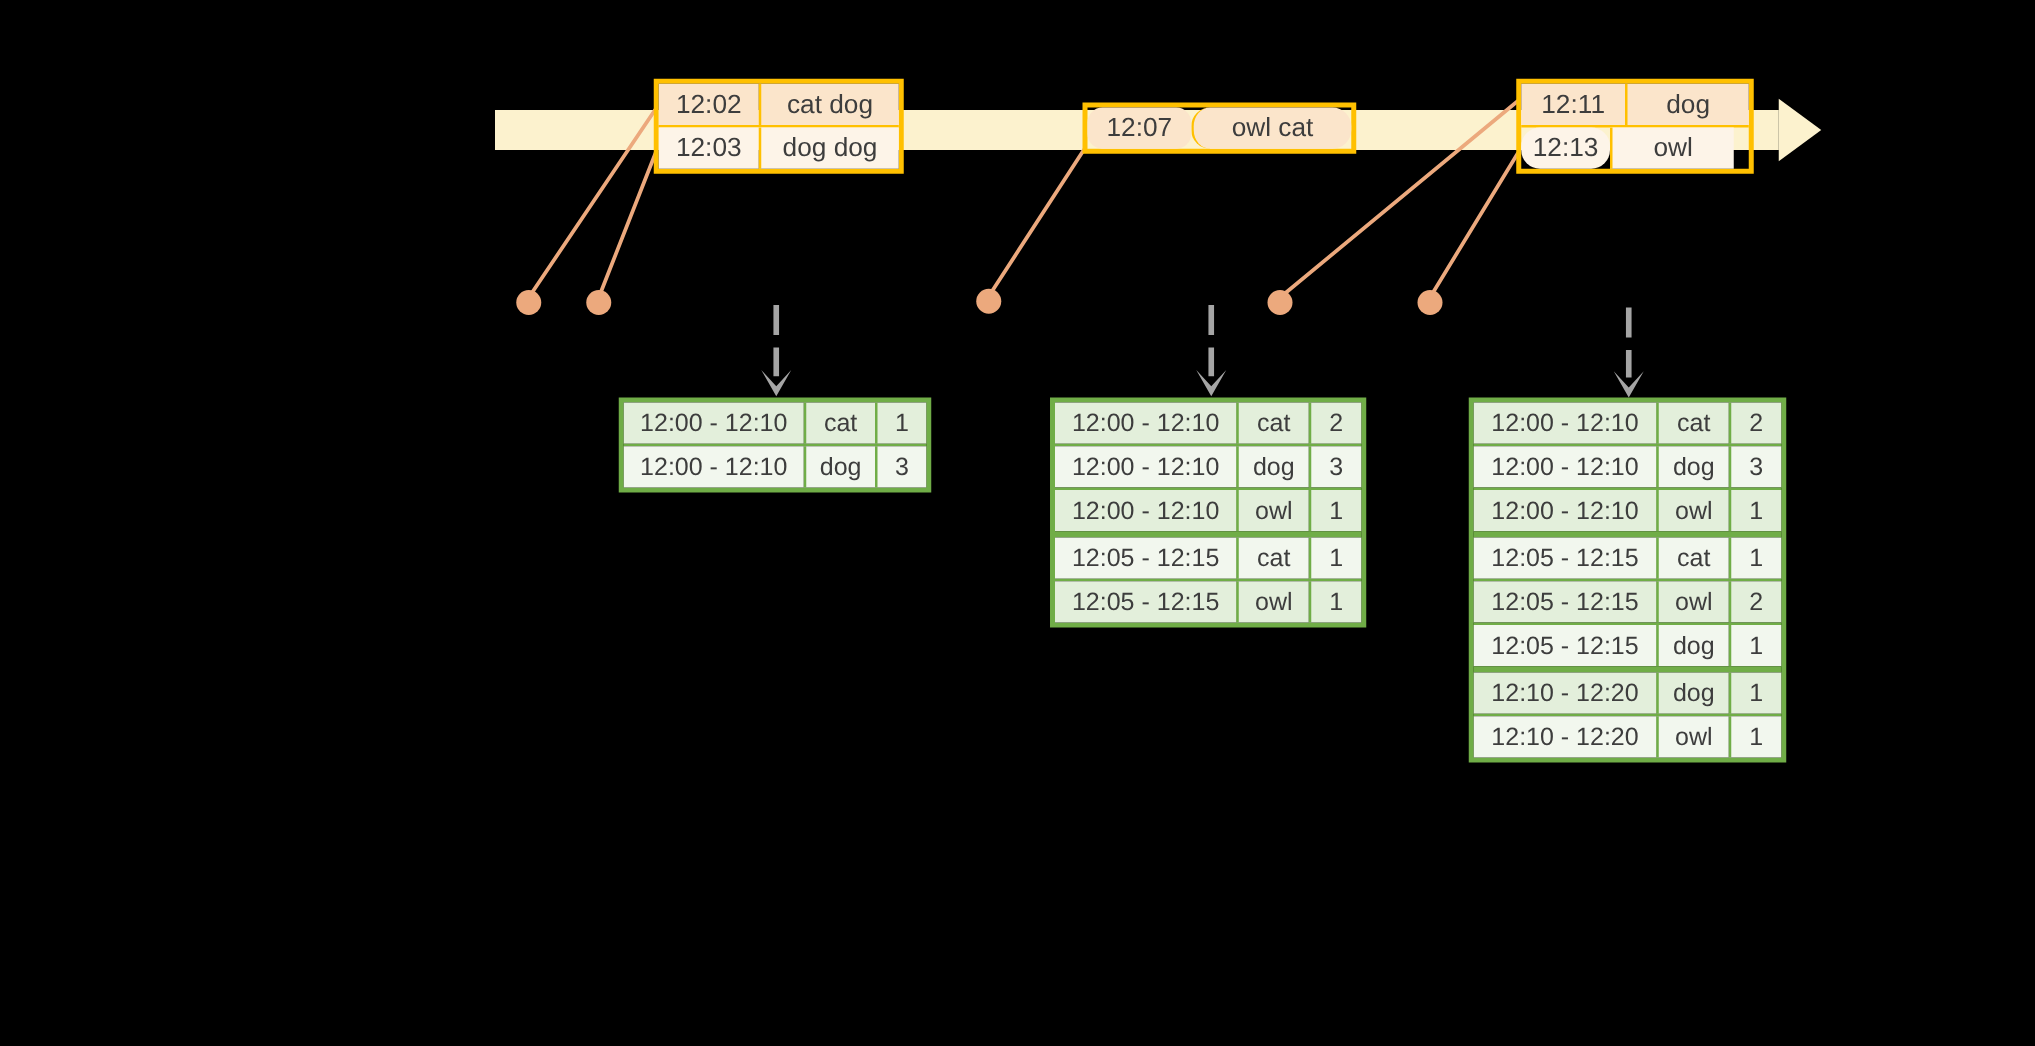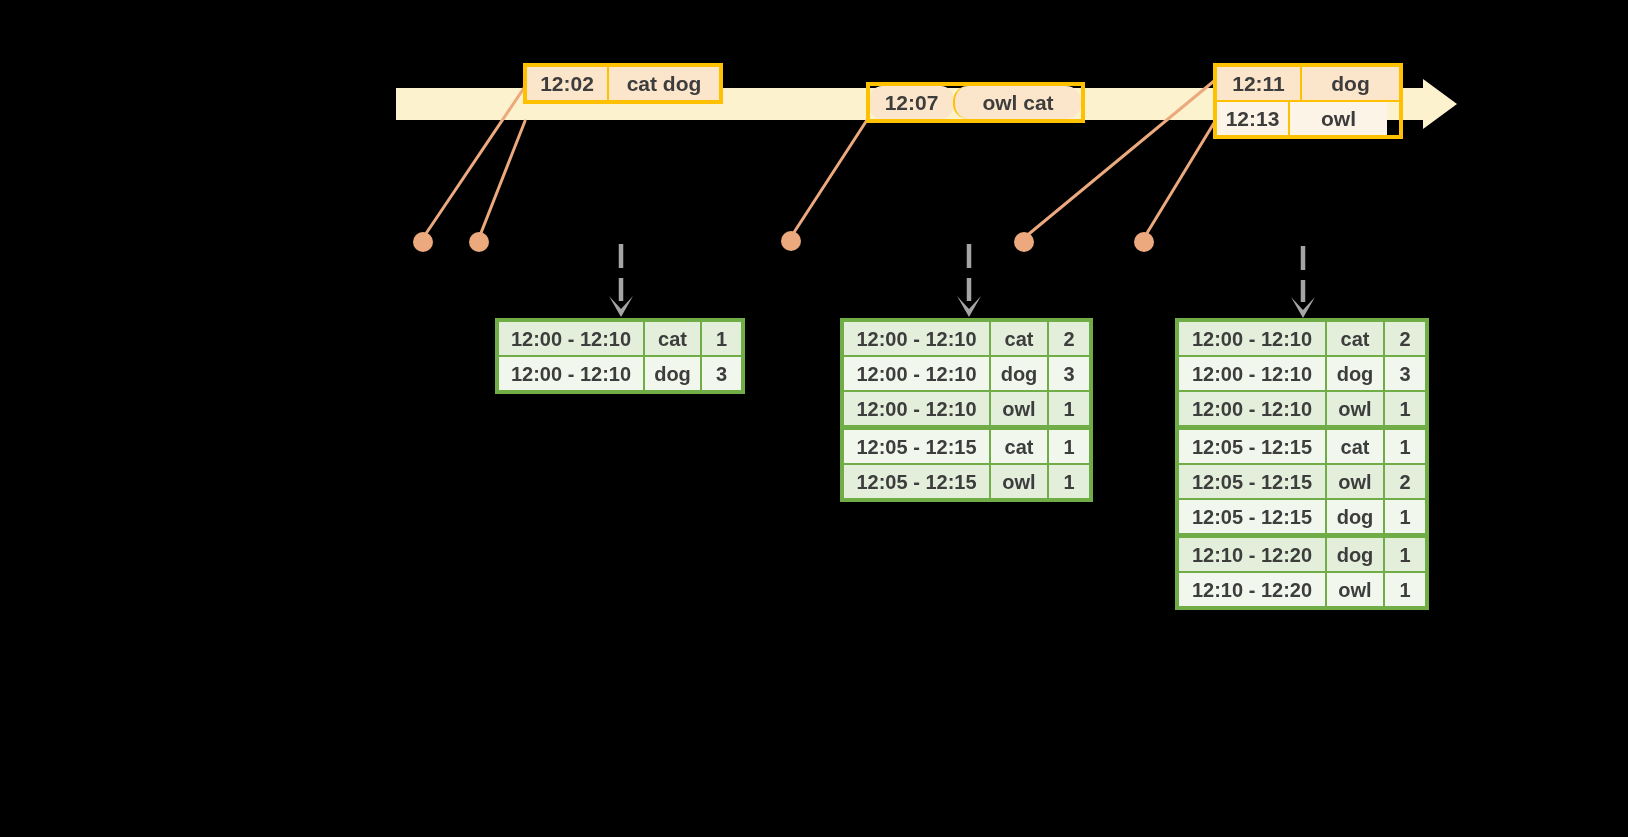--- a/index.html
+++ b/index.html
@@ -1,19 +1,19 @@
 <!DOCTYPE html>
 <html><head>
 <meta charset="utf-8">
 <style>
   * { margin:0; padding:0; box-sizing:border-box; }
   html,body { background:#000; }
   #stage {
     position:relative; width:1628px; height:837px; background:#000000;
-    overflow:hidden; font-family:"Liberation Sans", sans-serif;font-weight:bold;
+    overflow:hidden; font-family:"Liberation Sans", sans-serif;
   }
   #gfx { position:absolute; left:0; top:0; width:1628px; height:837px; }
   .evt-table, .res-table { position:absolute; display:flex; flex-direction:column; }
   .evt-table { border:4px solid var(--gold); }
   .res-table { border:4px solid var(--green); }
   .row { display:flex; }
   .evt-table .row + .row { border-top:2px solid var(--gold); }
   .res-table .row + .row { border-top:2px solid var(--green); }
   .res-table .row.group-break { border-top:5px solid var(--green); }
   .evt-table .row.dark  .cell { background:var(--evt-dark); }
@@ -52,34 +52,38 @@
       <polygon points="957,296 969,317 981,296 969,309" fill="#A5A5A5"></polygon>
       <line x1="1303" y1="246" x2="1303" y2="302" stroke="#A5A5A5" stroke-width="4.5" stroke-dasharray="24 10"></line>
       <polygon points="1291,297 1303,318 1315,297 1303,310" fill="#A5A5A5"></polygon>
     </svg>
   <div id="tables">
       <div class="evt-table" style="left: 523px; top: 63px;">
         <div class="row dark">
           <div class="cell" style="width: 80px;">12:02</div>
           <div class="cell" style="width: 112px;">cat dog</div>
         </div>
+        <div class="row light">
+          <div class="cell" style="width: 80px;">12:03</div>
+          <div class="cell" style="width: 112px;">dog dog</div>
+        </div>
       </div>
       <div class="evt-table" style="left: 866px; top: 82px;">
         <div class="row dark">
           <div class="cell" style="width: 83px; border-radius: 12px;">12:07</div>
           <div class="cell" style="width: 128px; border-radius: 15px;">owl cat</div>
         </div>
       </div>
       <div class="evt-table" style="left: 1213px; top: 63px;">
         <div class="row dark">
           <div class="cell" style="width: 83px;">12:11</div>
           <div class="cell" style="width: 99px;">dog</div>
         </div>
         <div class="row light">
-          <div class="cell" style="width: 71px;">12:13</div>
+          <div class="cell" style="width: 71px; border-radius: 15px;">12:13</div>
           <div class="cell" style="width: 99px;">owl</div>
         </div>
       </div>
       <div class="res-table" style="left: 495px; top: 318px;">
         <div class="row dark">
           <div class="cell" style="width: 144px;">12:00 - 12:10</div>
           <div class="cell" style="width: 57px;">cat</div>
           <div class="cell" style="width: 41px;">1</div>
         </div>
         <div class="row light">

